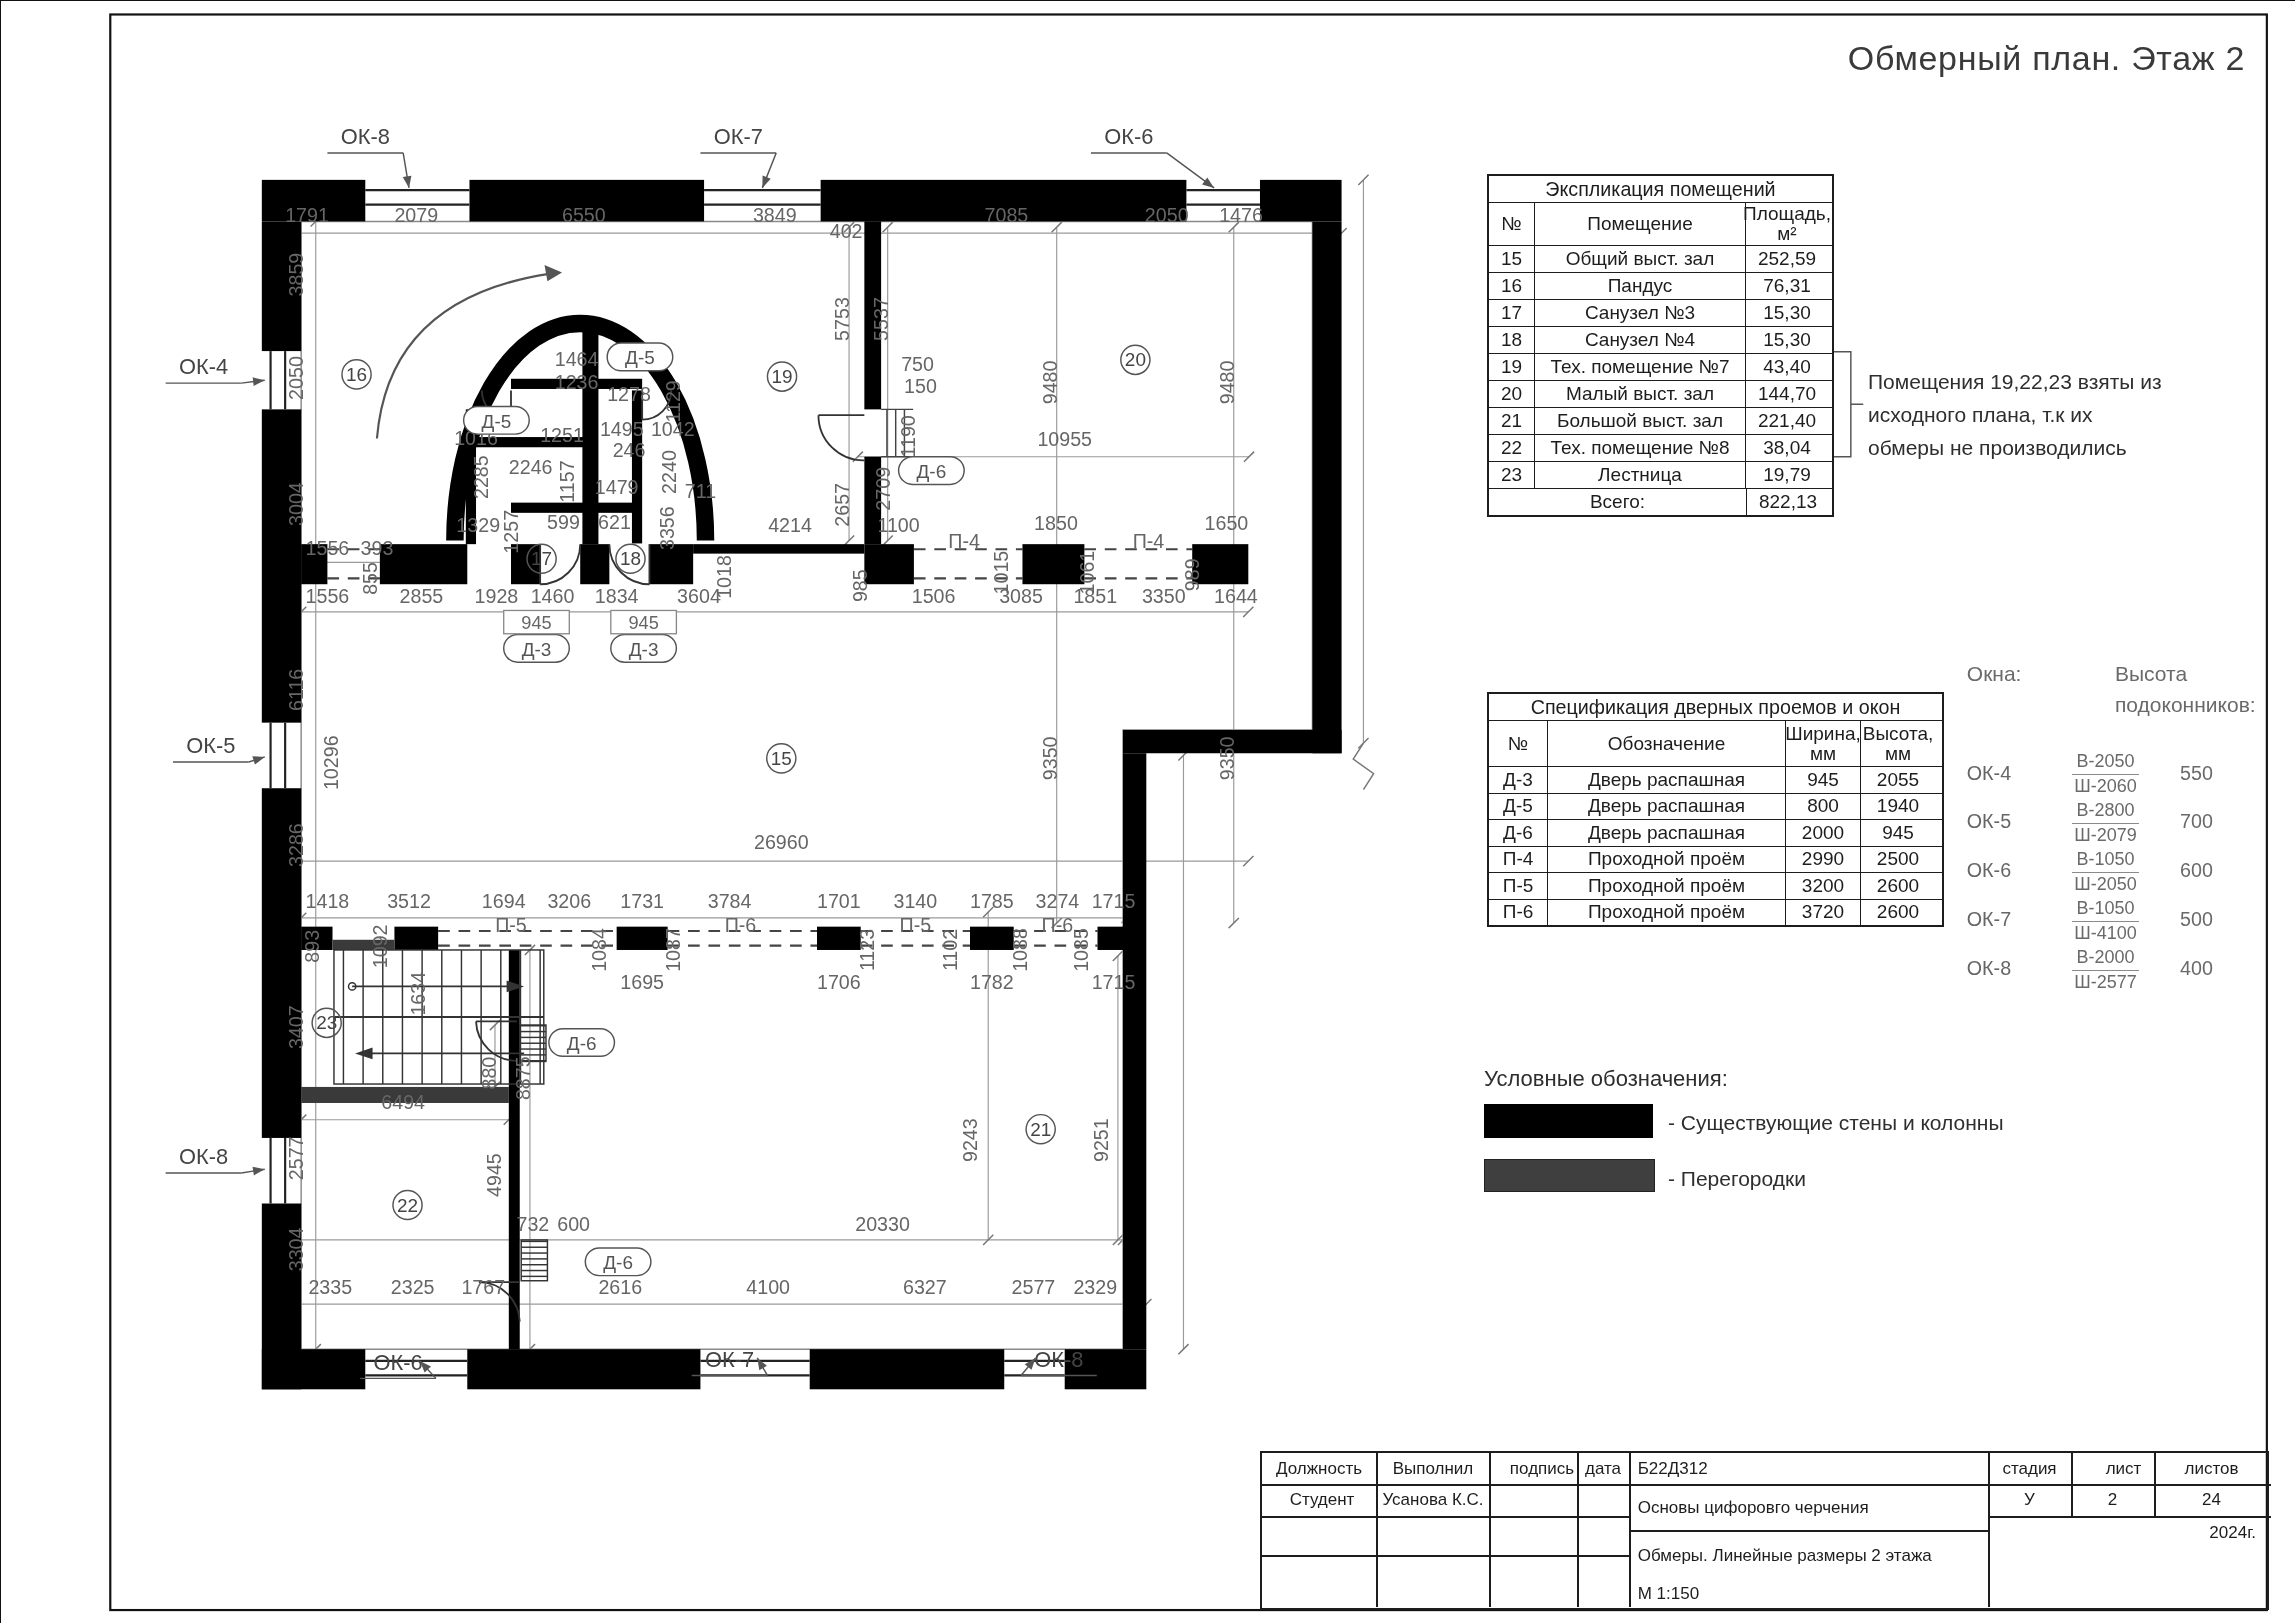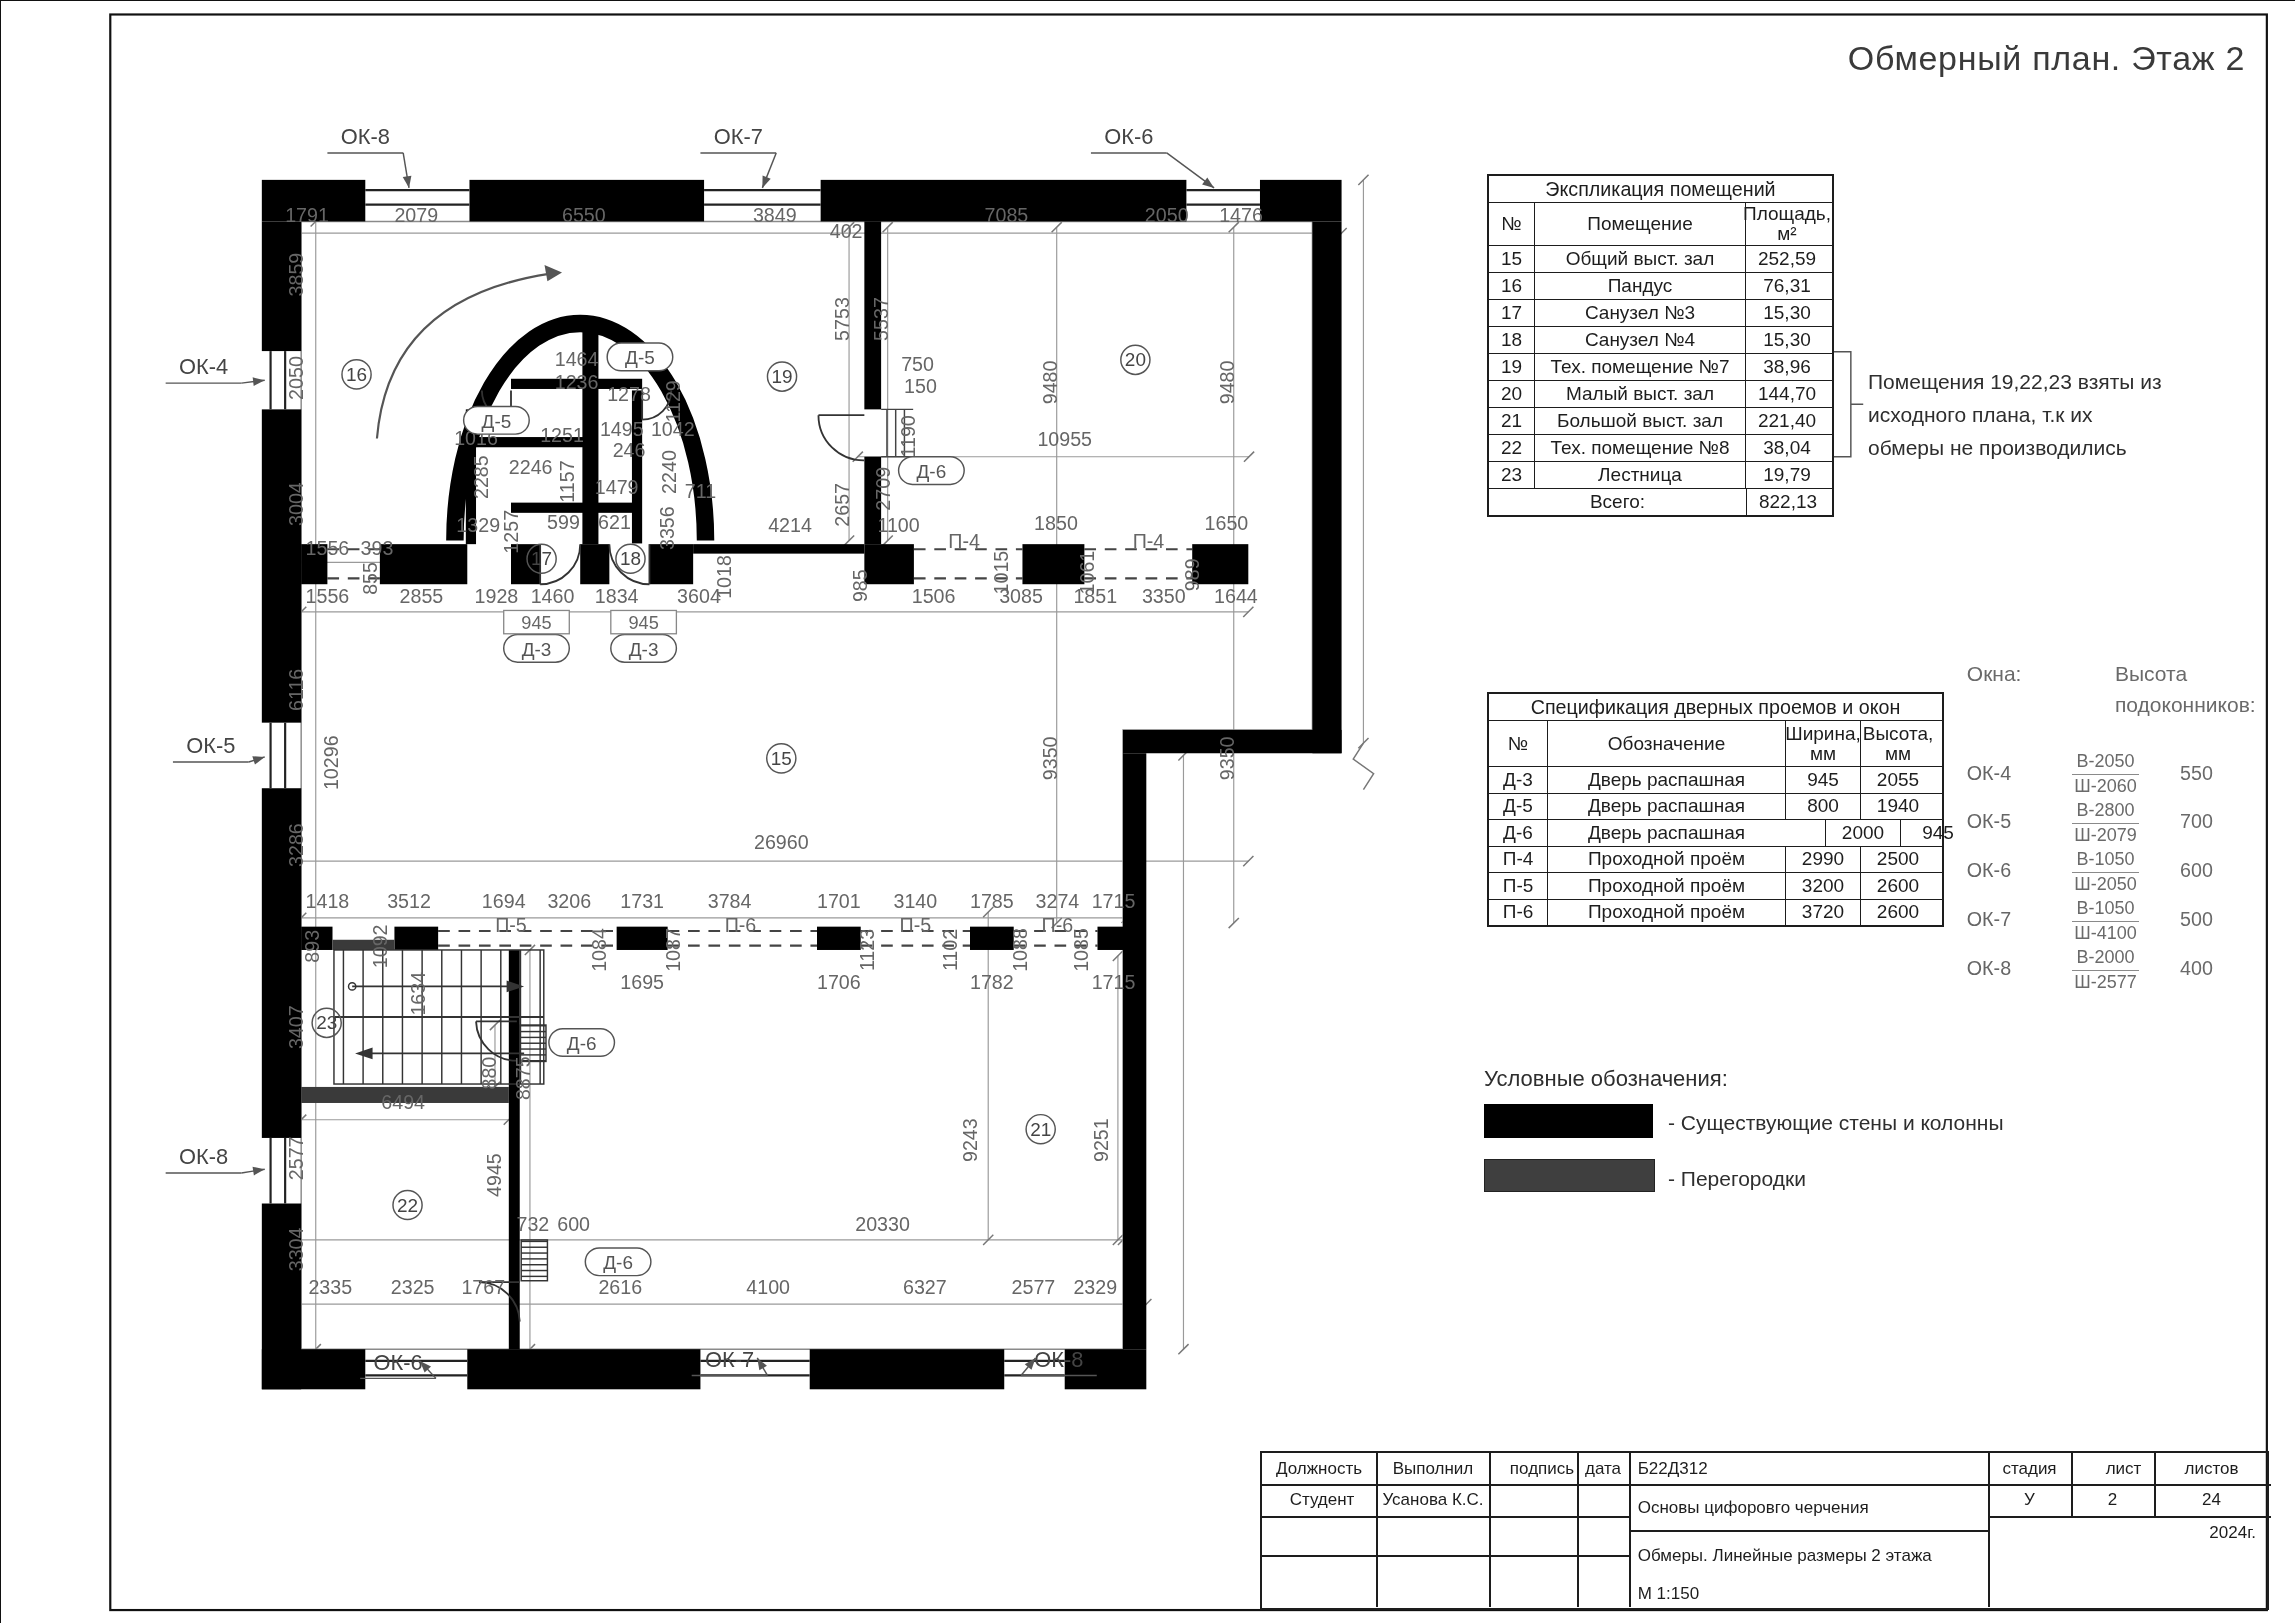--- a/index.html
+++ b/index.html
@@ -445,21 +445,21 @@
         <div class="tcell" style="width: 83px; flex: 0 0 auto;">15,30</div>
       </div>
       <div class="trow" style="height: 26px;">
         <div class="tcell" style="width: 45px; flex: 0 0 auto;">18</div>
         <div class="tcell" style="width: 211px; flex: 0 0 auto;">Санузел №4</div>
         <div class="tcell" style="width: 83px; flex: 0 0 auto;">15,30</div>
       </div>
       <div class="trow" style="height: 26px;">
         <div class="tcell" style="width: 45px; flex: 0 0 auto;">19</div>
         <div class="tcell" style="width: 211px; flex: 0 0 auto;">Тех. помещение №7</div>
-        <div class="tcell" style="width: 83px; flex: 0 0 auto;">38,96</div>
+        <div class="tcell" style="width: 83px; flex: 0 0 auto;">43,40</div>
       </div>
       <div class="trow" style="height: 26px;">
         <div class="tcell" style="width: 45px; flex: 0 0 auto;">20</div>
         <div class="tcell" style="width: 211px; flex: 0 0 auto;">Малый выст. зал</div>
         <div class="tcell" style="width: 83px; flex: 0 0 auto;">144,70</div>
       </div>
       <div class="trow" style="height: 26px;">
         <div class="tcell" style="width: 45px; flex: 0 0 auto;">21</div>
         <div class="tcell" style="width: 211px; flex: 0 0 auto;">Большой выст. зал</div>
         <div class="tcell" style="width: 83px; flex: 0 0 auto;">221,40</div>
@@ -502,21 +502,21 @@
       </div>
       <div class="trow" style="height: 25.5px;">
         <div class="tcell" style="width: 58px; flex: 0 0 auto;">Д-5</div>
         <div class="tcell" style="width: 238px; flex: 0 0 auto;">Дверь распашная</div>
         <div class="tcell" style="width: 75px; flex: 0 0 auto;">800</div>
         <div class="tcell" style="width: 75px; flex: 0 0 auto;">1940</div>
       </div>
       <div class="trow" style="height: 25.5px;">
         <div class="tcell" style="width: 58px; flex: 0 0 auto;">Д-6</div>
         <div class="tcell" style="width: 238px; flex: 0 0 auto;">Дверь распашная</div>
-        <div class="tcell" style="width: 75px; flex: 0 0 auto; margin-left: 40px;">2000</div>
+        <div class="tcell" style="width: 75px; flex: 0 0 auto;">2000</div>
         <div class="tcell" style="width: 75px; flex: 0 0 auto;">945</div>
       </div>
       <div class="trow" style="height: 25.5px;">
         <div class="tcell" style="width: 58px; flex: 0 0 auto;">П-4</div>
         <div class="tcell" style="width: 238px; flex: 0 0 auto;">Проходной проём</div>
         <div class="tcell" style="width: 75px; flex: 0 0 auto;">2990</div>
         <div class="tcell" style="width: 75px; flex: 0 0 auto;">2500</div>
       </div>
       <div class="trow" style="height: 25.5px;">
         <div class="tcell" style="width: 58px; flex: 0 0 auto;">П-5</div>

